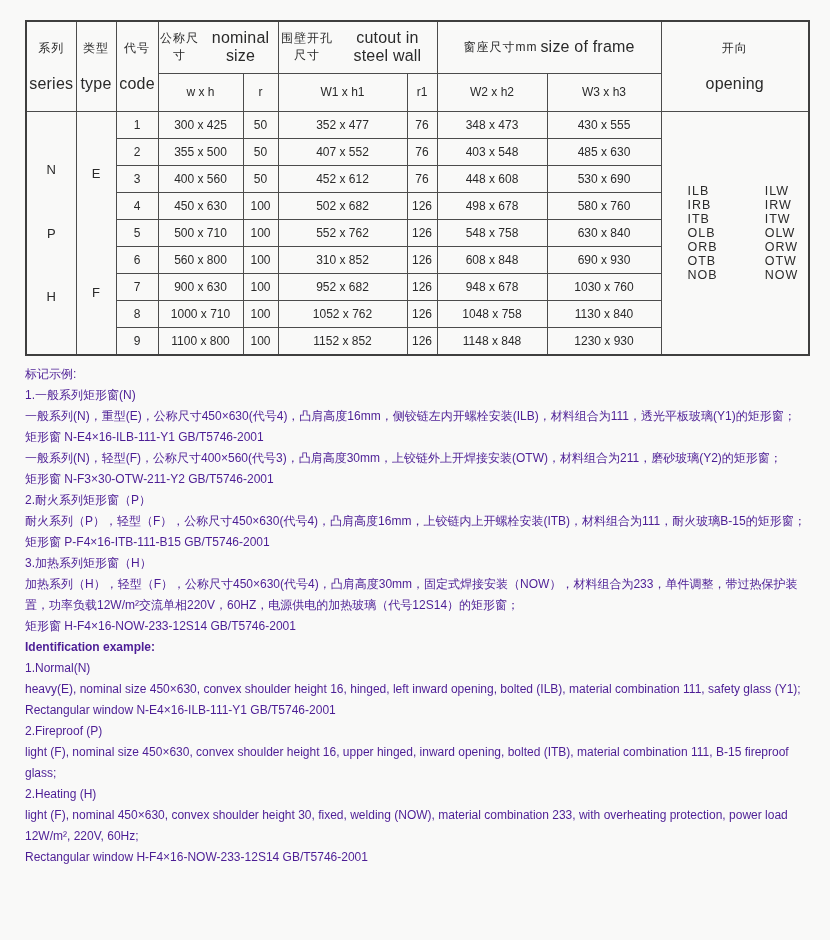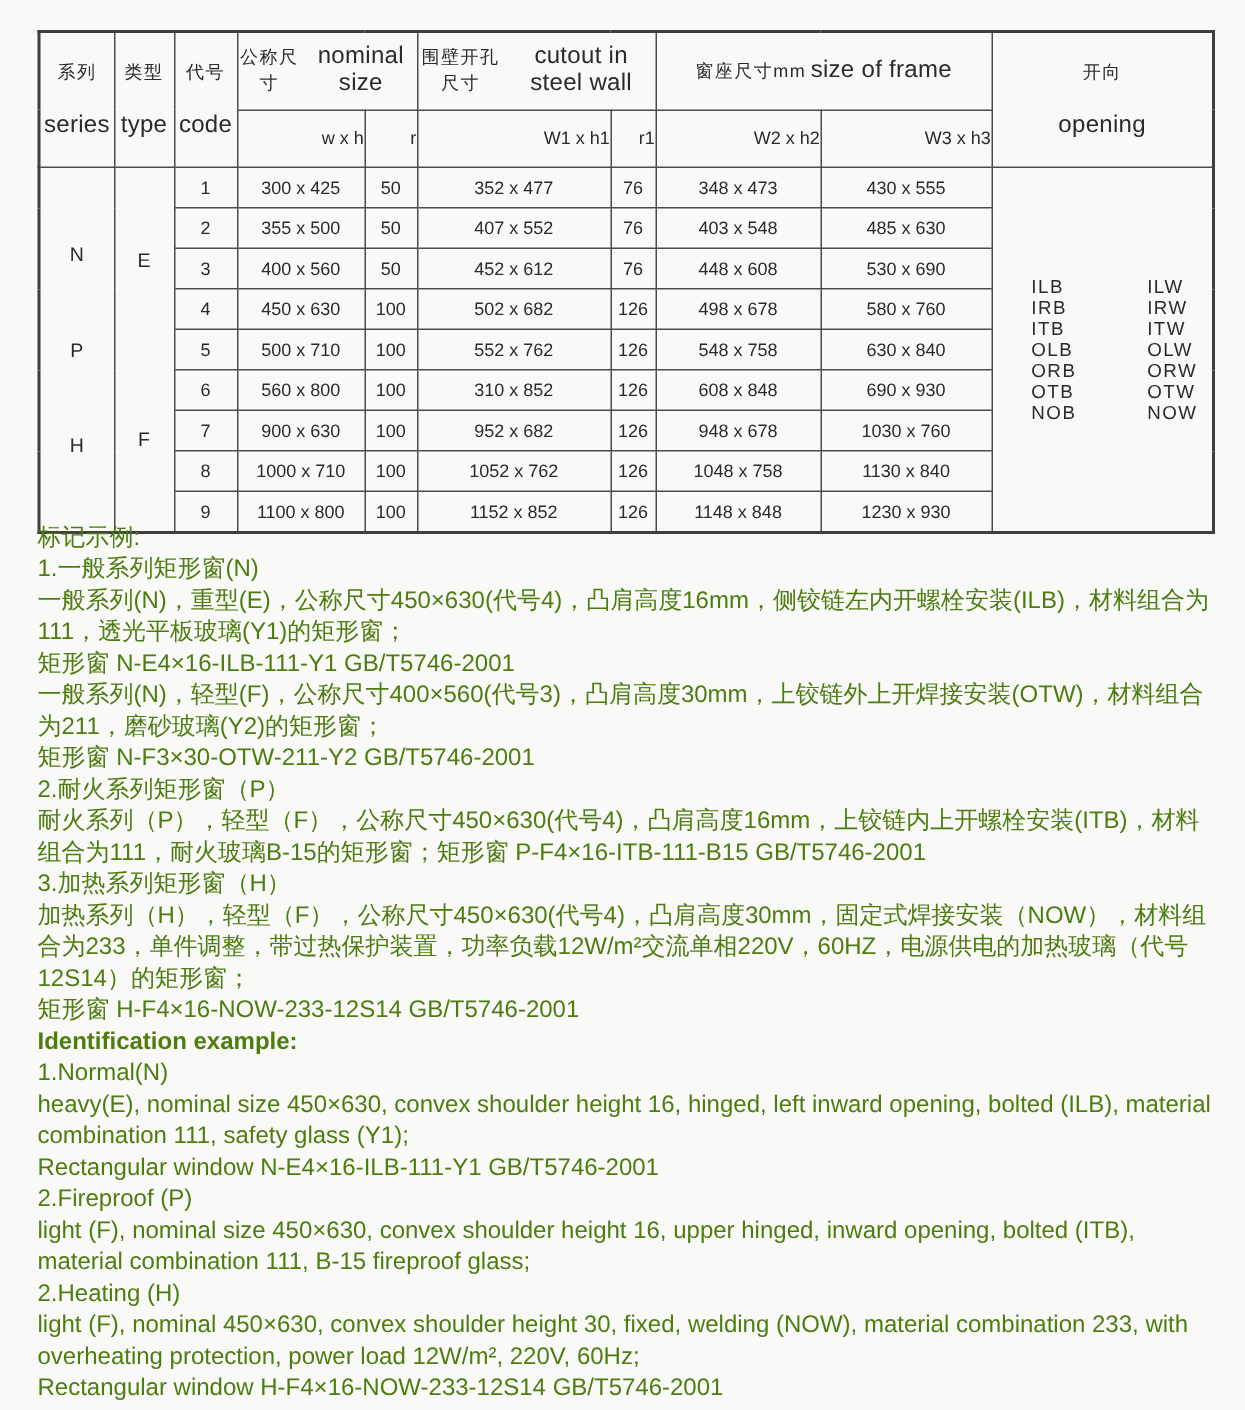--- a/index.html
+++ b/index.html
@@ -31,21 +31,21 @@
   table.spec-table td {
     border: 1px solid #4c4c4c;
     padding: 0;
     text-align: center;
     vertical-align: middle;
     font-weight: normal;
     background: transparent;
   }
   table.spec-table { border: 2px solid #3f3f3f; }
   thead tr.hdr-top th { height: 50px; }
-  thead tr.hdr-sub th { height: 37px; text-align: right; }
+  thead tr.hdr-sub th { height: 37px; }
   tbody td { height: 26px; }
   .hdr-merged {
     height: 89px;
     display: flex;
     flex-direction: column;
     justify-content: space-evenly;
     align-items: center;
   }
   .hdr-group {
     display: flex;
@@ -79,25 +79,25 @@
     gap: 34px;
     font-size: 12.5px;
     letter-spacing: 1px;
     text-align: left;
   }
   .opening-line span { width: 46px; display: inline-block; }
   
   .notes {
     position: absolute;
     left: 25px;
-    top: 348px;
+    top: 364px;
     width: 788px;
-    font-size: 16px;
+    font-size: 12px;
     line-height: 21px;
-    color: #4d7c0f;
+    color: #4c1d95;
   }
   .notes p.note { margin: 0; }
   .notes p.bold { font-weight: bold; }
 </style>
 </head>
 <body>
 
 <div class="page">
 
   <table class="spec-table">

